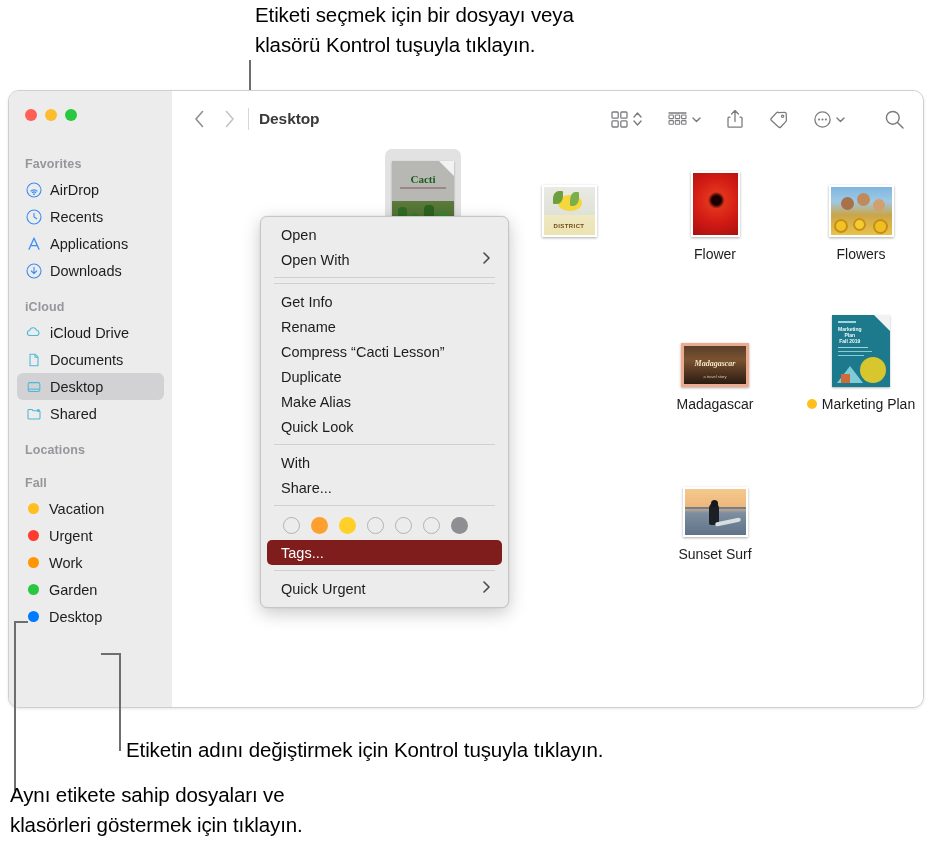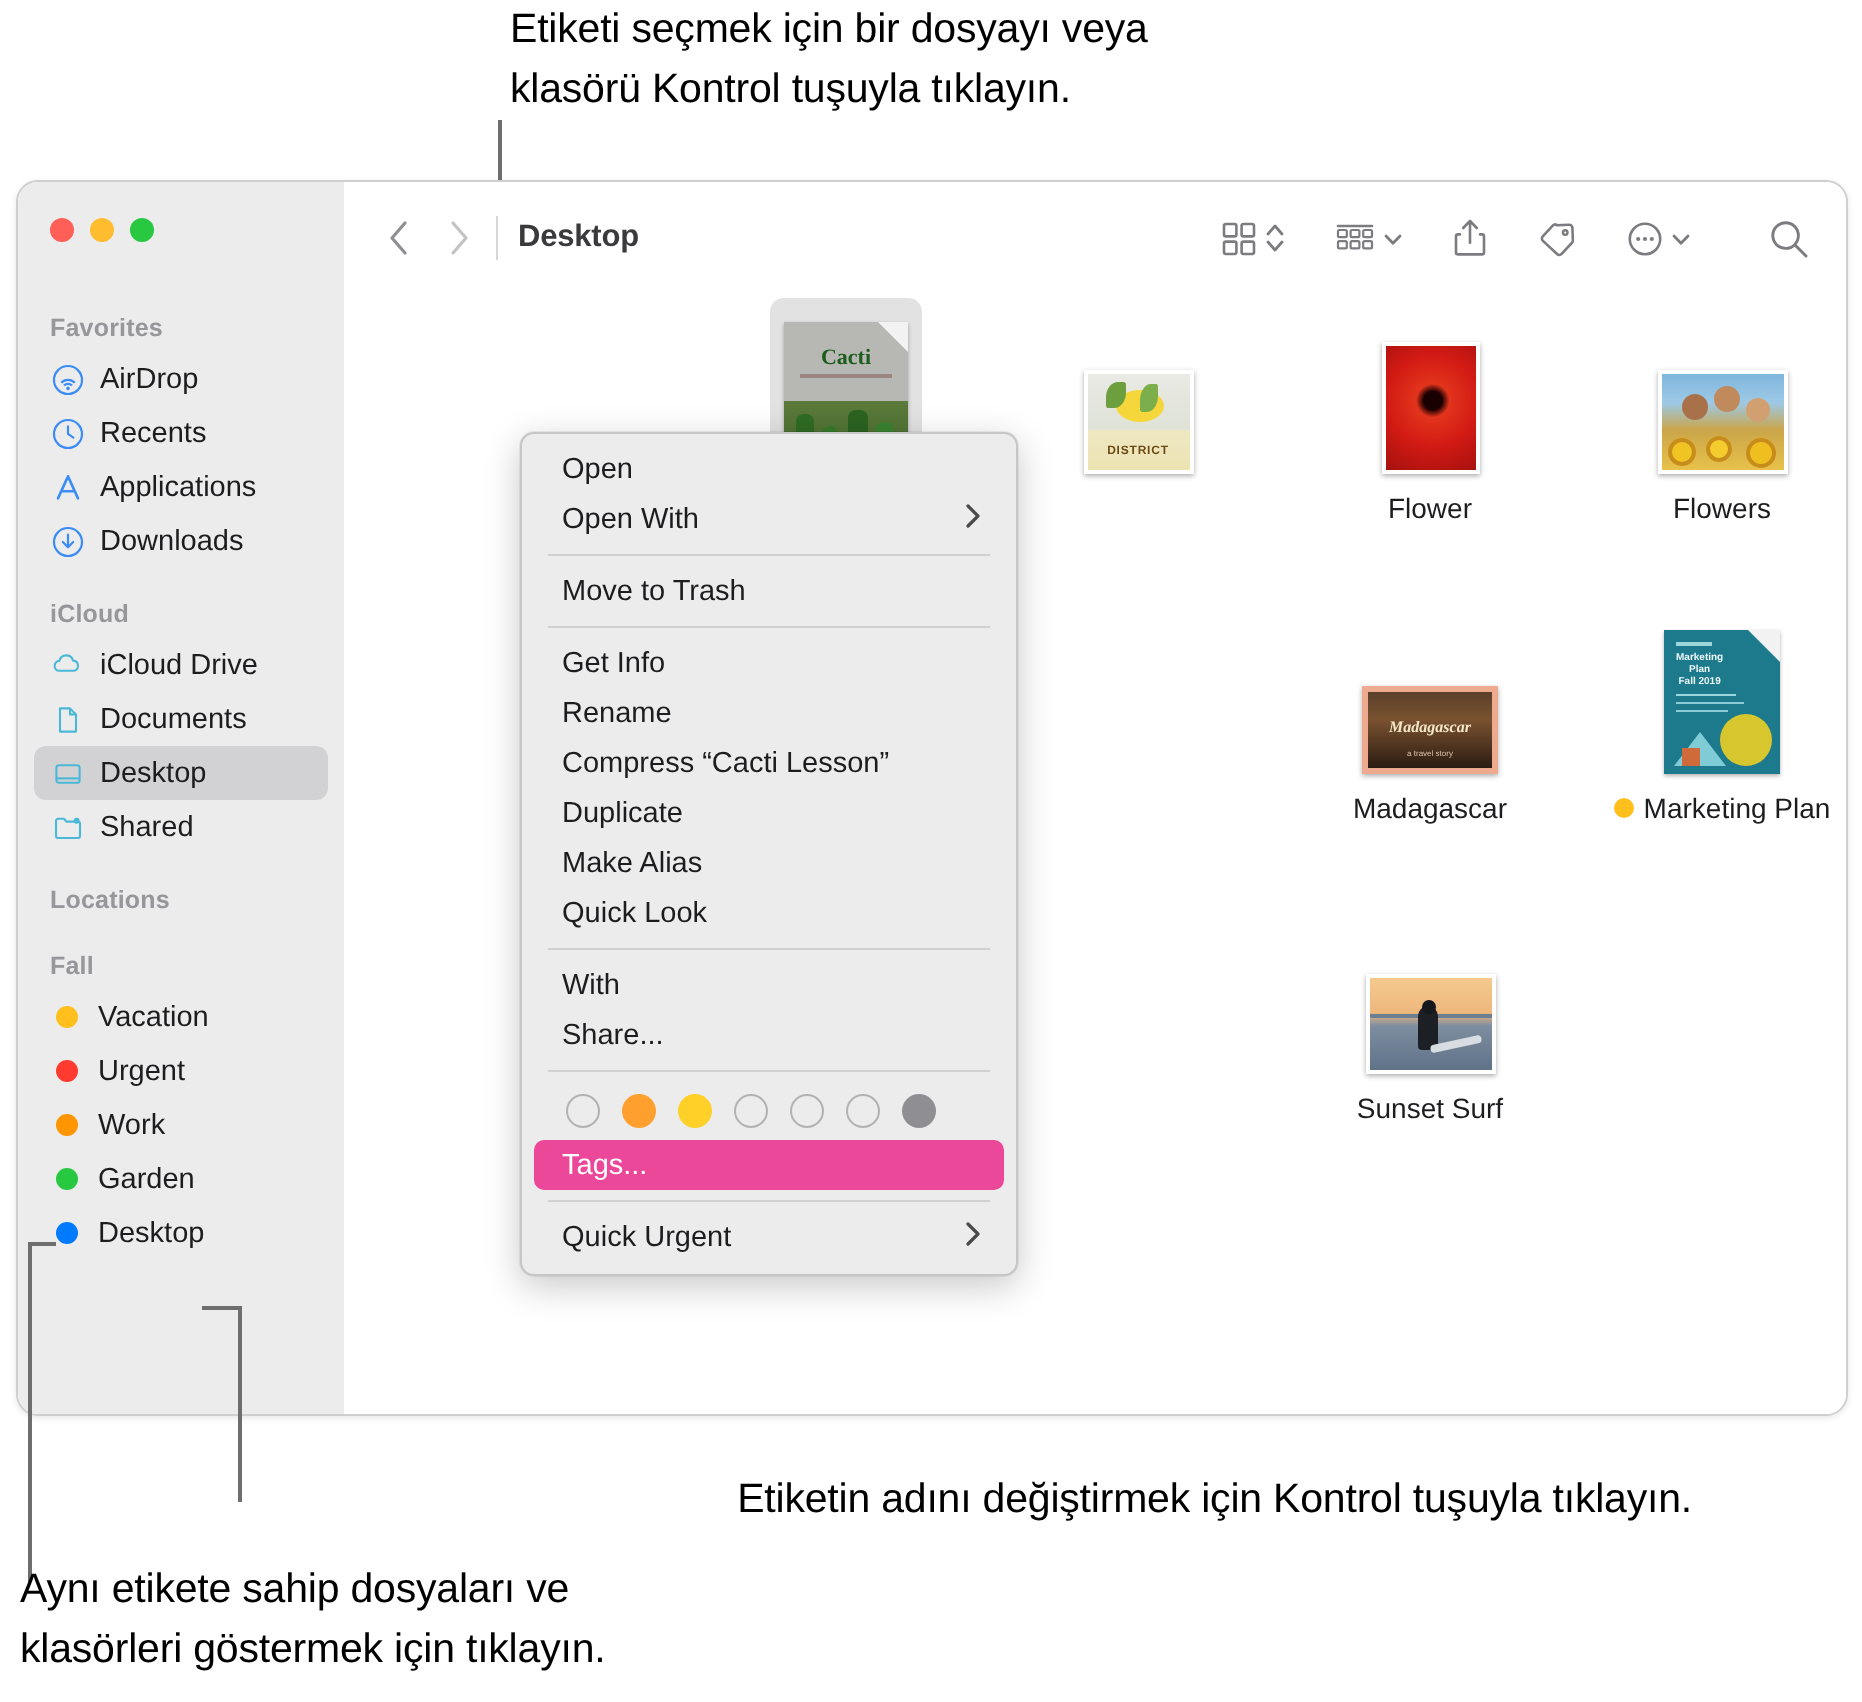--- a/index.html
+++ b/index.html
@@ -15,21 +15,21 @@
   
   .callout {
     position: absolute;
     font-size: 20.5px;
     line-height: 30px;
     color: #000000;
     white-space: pre-line;
     letter-spacing: -0.1px;
   }
   #callout-top   { left: 255px; top: 0px;   width: 520px; }
-  #callout-mid   { left: 126px; top: 735px; width: 720px; text-align: right; }
+  #callout-mid   { left: 126px; top: 735px; width: 720px; }
   #callout-bot   { left: 10px;  top: 780px; width: 500px; }
 
   
   .leader { position: absolute; background: #6e6e6e; }
   .lv { width: 1.5px; }
   .lh { height: 1.5px; }
 
   
   #finder-window {
     position: absolute;
@@ -190,21 +190,21 @@
   .menu-item {
     height: 25px;
     display: flex;
     align-items: center;
     padding: 0 12px 0 14px;
     margin: 0 6px;
     border-radius: 5px;
     cursor: default;
     white-space: nowrap;
   }
-  .menu-item.highlight { background: #ec4899; color: #ffffff; }
+  .menu-item.highlight { background: #7f1d1d; color: #ffffff; }
   .menu-item .arrow { margin-left: auto; font-size: 13px; color: #4a4a4a; }
   .menu-sep { height: 1px; background: #d0d0d0; margin: 5px 13px; }
   .color-row {
     display: flex;
     align-items: center;
     gap: 11px;
     padding: 6px 0 6px 22px;
   }
   .color-dot { width: 17px; height: 17px; border-radius: 50%; }
   .color-dot.empty { border: 1.2px solid #b2b2b2; background: transparent; }
@@ -572,23 +572,20 @@
     </div>
     <div class="menu-item">
       <span>Open With</span>
       <span class="arrow">
         <svg width="7" height="12" viewBox="0 0 7 12">
             <path d="M1 1 L6 6 L1 11" fill="none" stroke="currentColor" stroke-width="1.6" stroke-linecap="round" stroke-linejoin="round"></path>
           </svg>
       </span>
     </div>
     <div class="menu-sep"></div>
-    <div class="menu-item">
-      <span>Move to Trash</span>
-    </div>
     <div class="menu-sep"></div>
     <div class="menu-item">
       <span>Get Info</span>
     </div>
     <div class="menu-item">
       <span>Rename</span>
     </div>
     <div class="menu-item">
       <span>Compress “Cacti Lesson”</span>
     </div>

